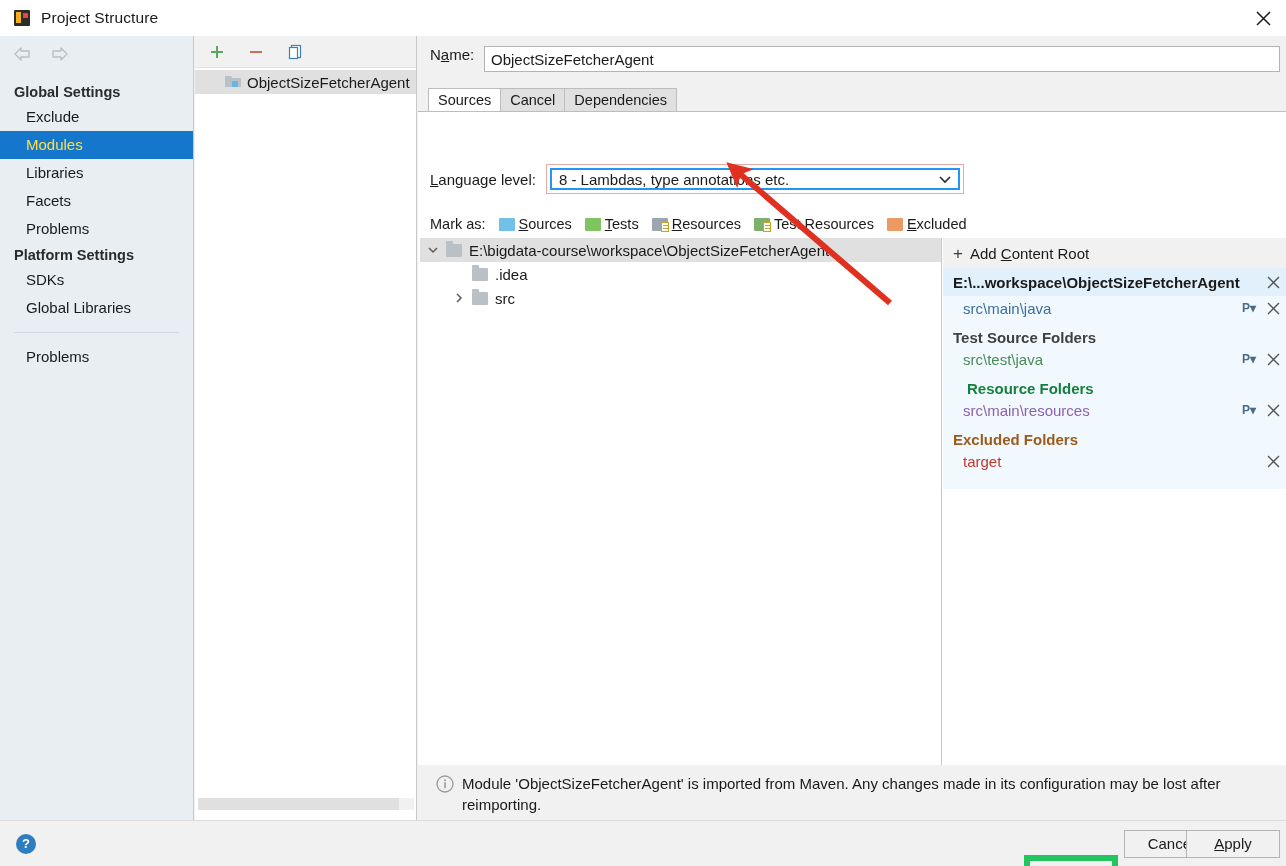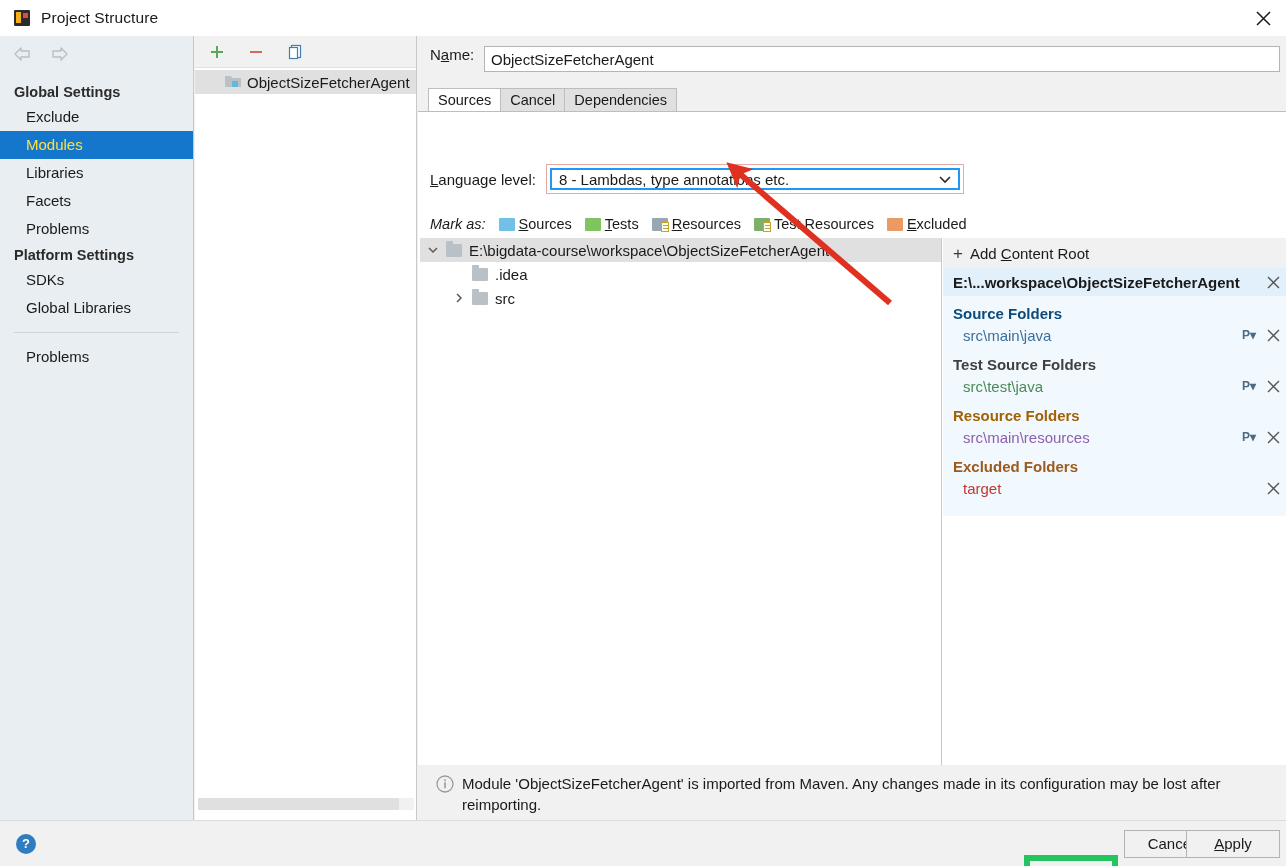--- a/index.html
+++ b/index.html
@@ -134,21 +134,21 @@
     border: 2px solid #2196f3; background: #ffffff;
     display: flex; align-items: center; cursor: pointer;
   }
   #lang-value { flex: 1; padding-left: 7px; font-size: 15px; }
   #lang-chevron { width: 26px; display: flex; align-items: center; justify-content: center; }
 
   #markas-row {
     position: absolute; left: 12px; top: 104px;
     display: flex; align-items: center; font-size: 14.5px; gap: 0;
   }
-  #markas-label { margin-right: 13px; font-style: italic; }
+  #markas-label { margin-right: 13px; }
   .mark-item { display: flex; align-items: center; margin-right: 13px; cursor: pointer; }
   .mark-item .folder { width: 16px; height: 13px; margin-right: 4px; position: relative; flex: none; }
   .mark-item .folder i {
     position: absolute; right: -1px; bottom: -1px; width: 8px; height: 10px;
     background: #fdfdf0; border: 1px solid #c9a227;
   }
   .mark-item .folder i:before {
     content:""; position:absolute; left:1px; top:2px; width:5px; height:1px;
     background:#c9a227; box-shadow: 0 3px 0 #c9a227, 0 6px 0 #c9a227;
   }
@@ -440,21 +440,20 @@
         <div id="root-block">
           <div id="root-head">
             <span class="path">E:\...workspace\ObjectSizeFetcherAgent</span>
             <span class="x-btn">
               <svg width="13" height="13" viewBox="0 0 13 13">
                   <path d="M1,1 L12,12 M12,1 L1,12" stroke="#555" stroke-width="1.4"></path>
                 </svg>
             </span>
           </div>
 
-          <div class="grp-title" style="color:#0d4a7a;">Source Folders</div>
           <div class="grp-row">
             <span class="fpath" style="color:#3a6f9e;">src\main\java</span>
             <span class="p-btn">P▾</span>
             <span class="x-btn">
               <svg width="13" height="13" viewBox="0 0 13 13">
                   <path d="M1,1 L12,12 M12,1 L1,12" stroke="#555" stroke-width="1.4"></path>
                 </svg>
             </span>
           </div>
 
@@ -462,21 +461,21 @@
           <div class="grp-row">
             <span class="fpath" style="color:#4a8a58;">src\test\java</span>
             <span class="p-btn">P▾</span>
             <span class="x-btn">
               <svg width="13" height="13" viewBox="0 0 13 13">
                   <path d="M1,1 L12,12 M12,1 L1,12" stroke="#555" stroke-width="1.4"></path>
                 </svg>
             </span>
           </div>
 
-          <div class="grp-title" style="color:#a16207;">Resource Folders</div>
+          <div class="grp-title" style="color:#15803d;margin-left:14px;">Resource Folders</div>
           <div class="grp-row">
             <span class="fpath" style="color:#8d5fae;">src\main\resources</span>
             <span class="p-btn">P▾</span>
             <span class="x-btn">
               <svg width="13" height="13" viewBox="0 0 13 13">
                   <path d="M1,1 L12,12 M12,1 L1,12" stroke="#555" stroke-width="1.4"></path>
                 </svg>
             </span>
           </div>
 

